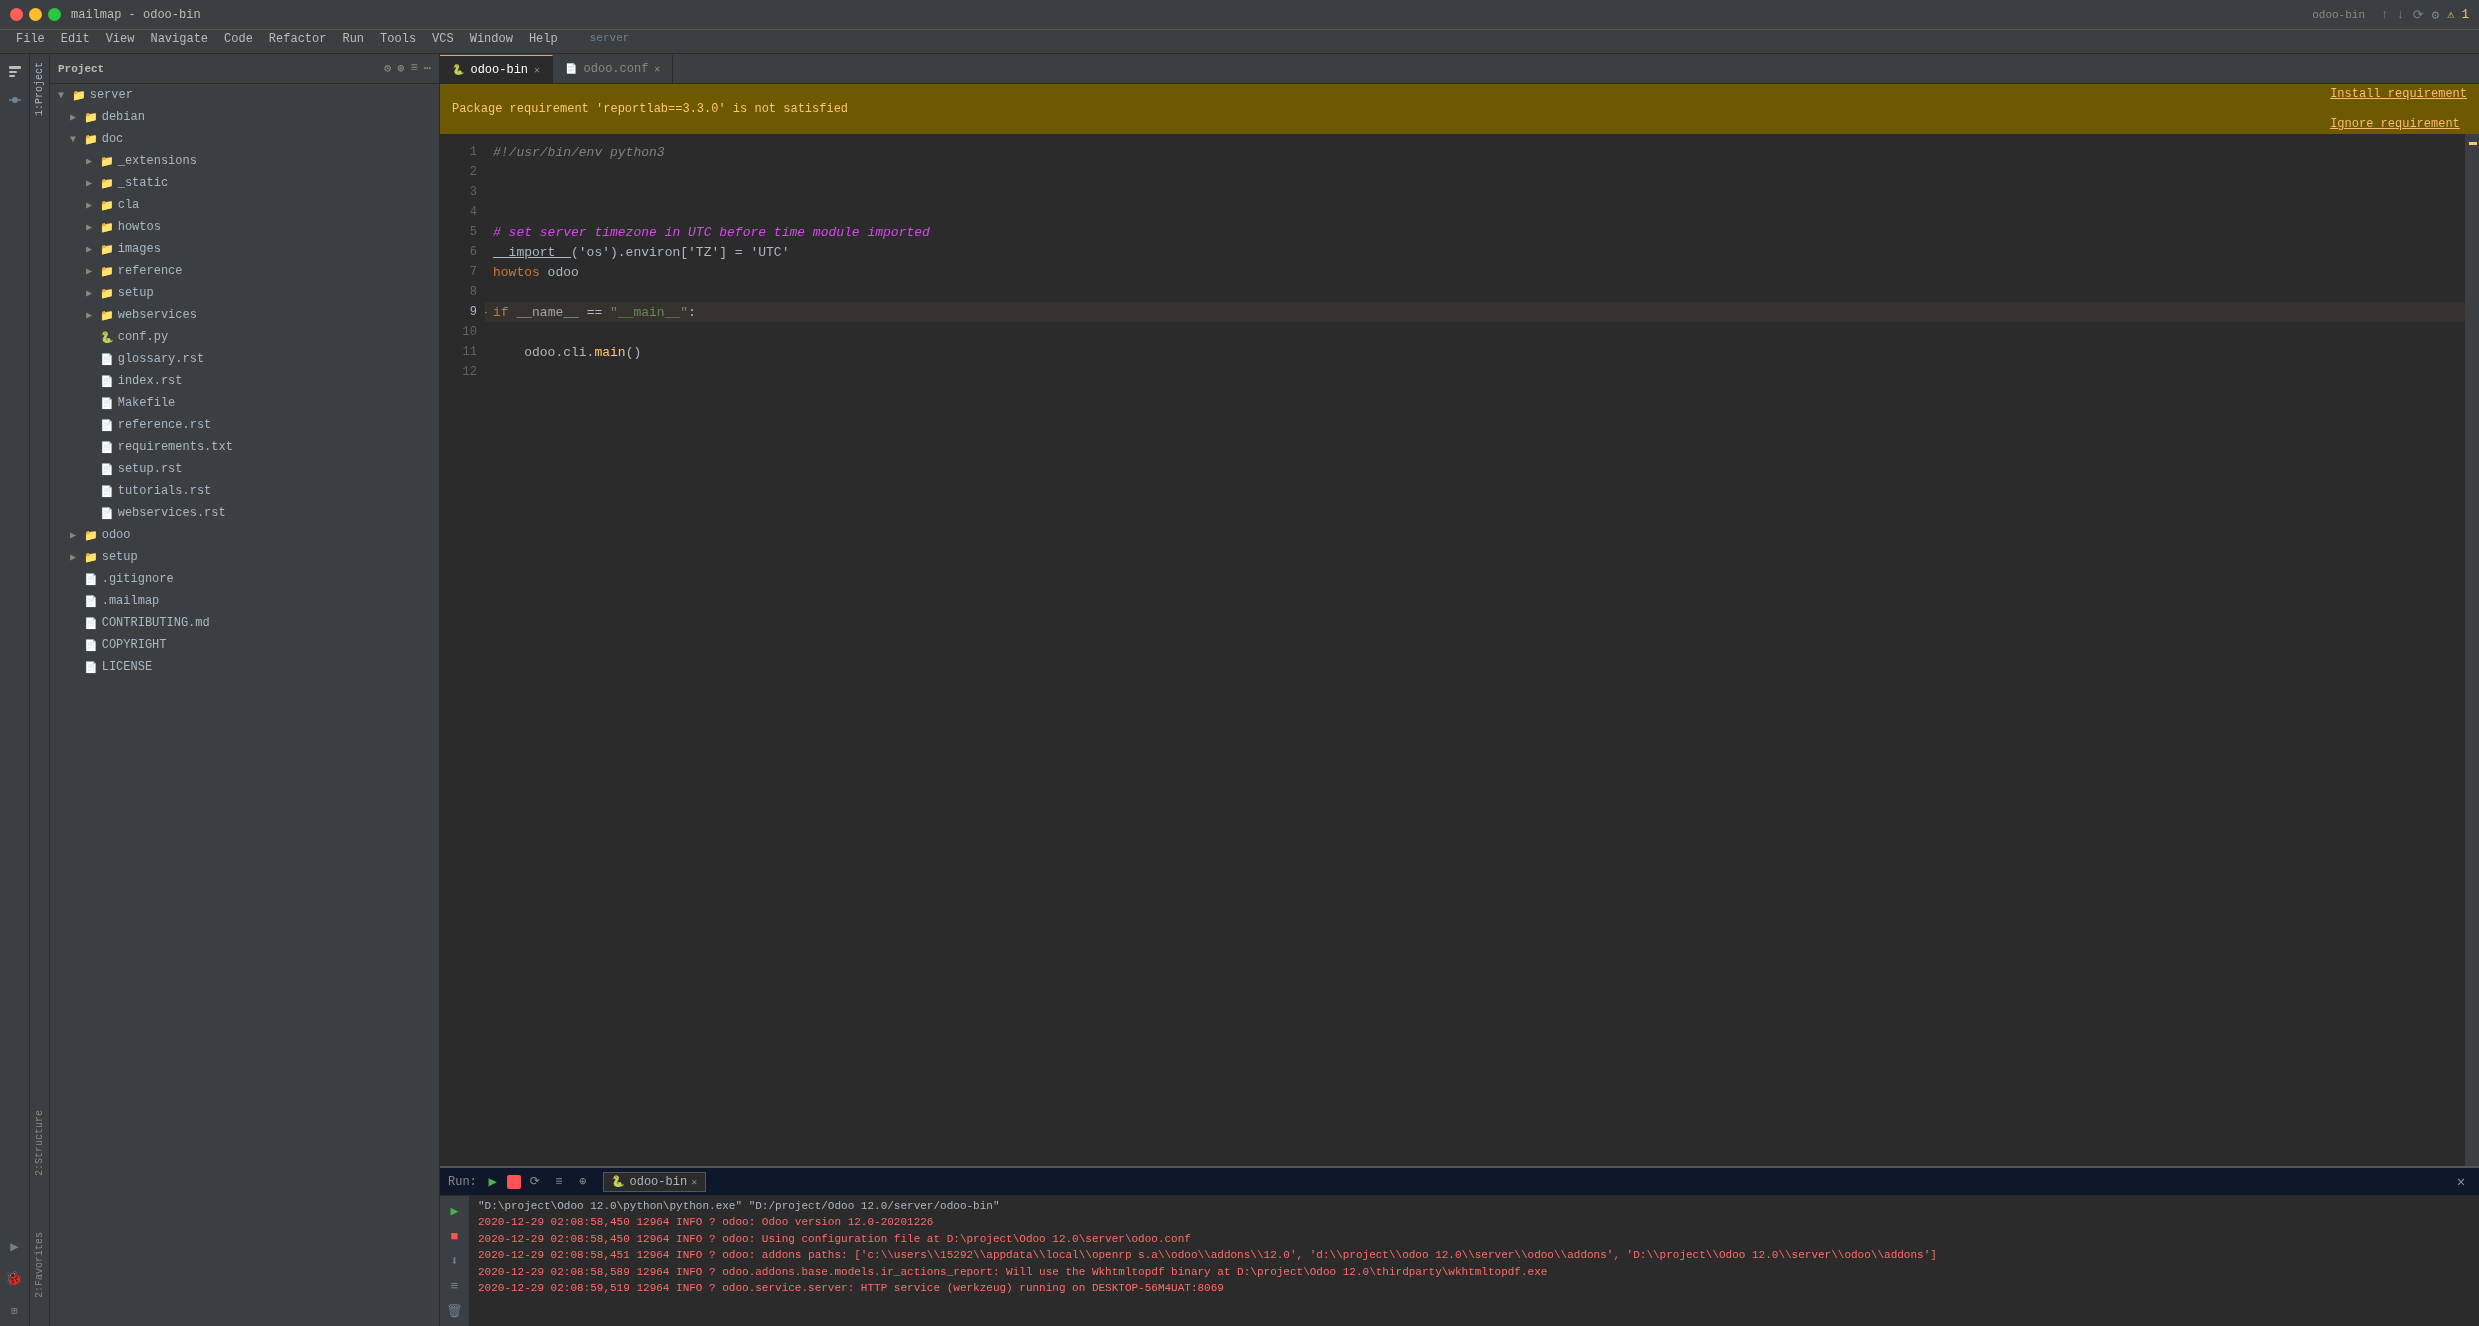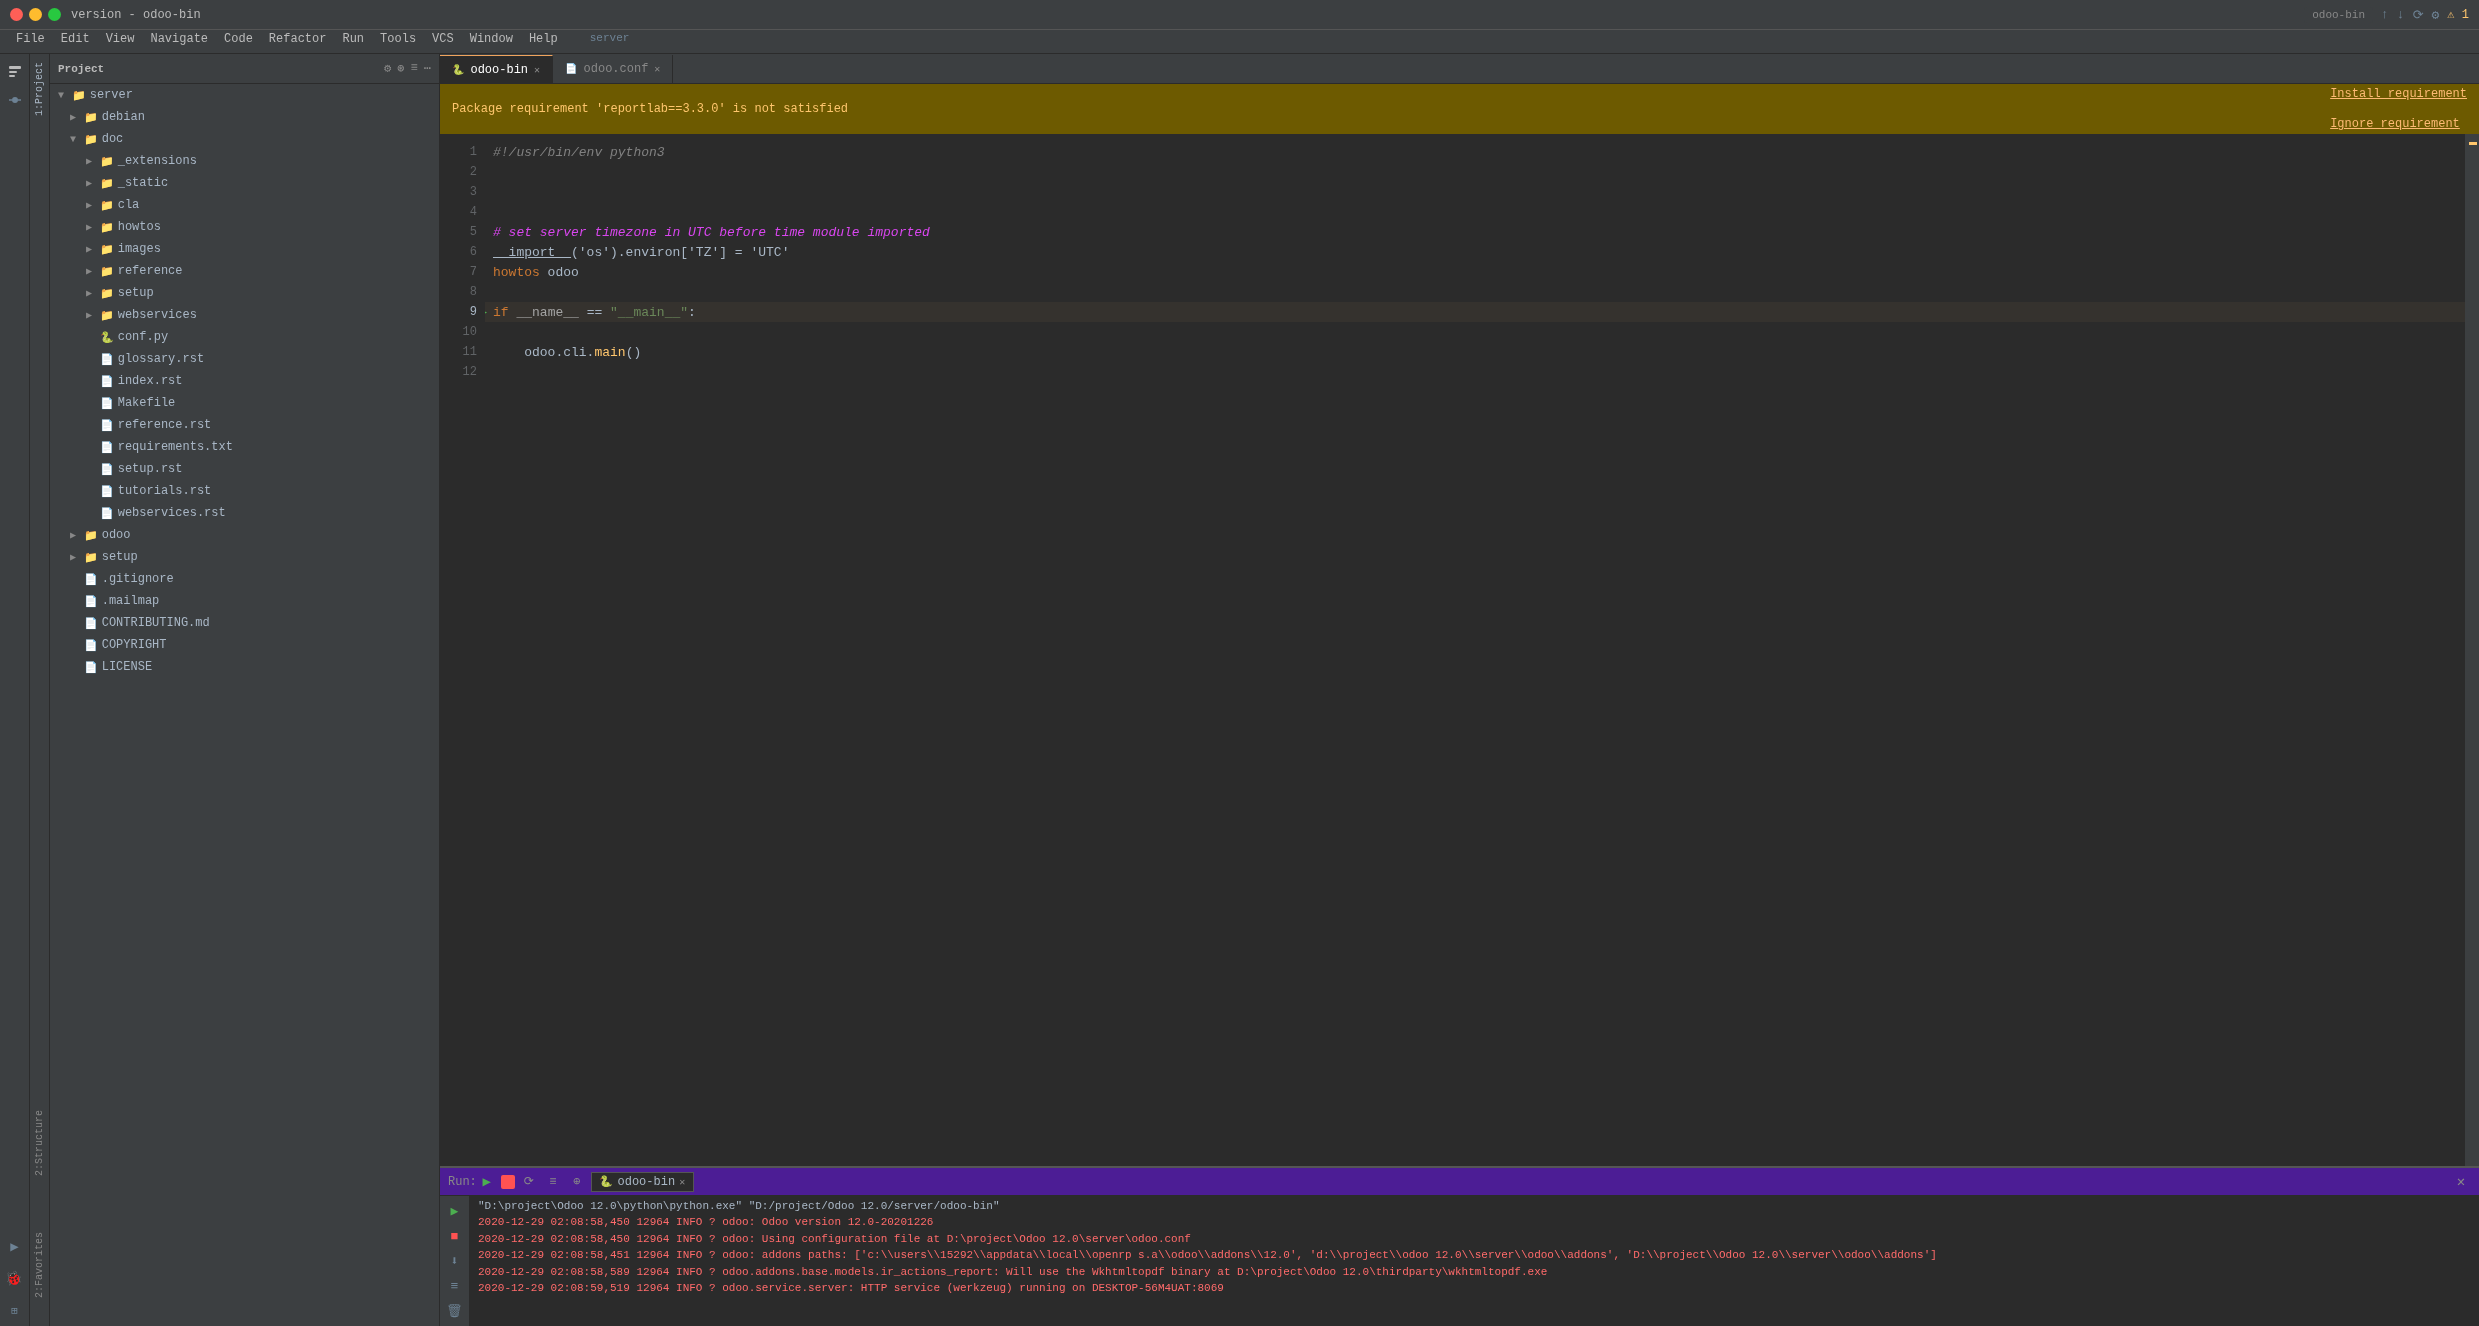--- a/index.html
+++ b/index.html
@@ -290,25 +290,25 @@
     .run-panel {
       height: 160px;
       background: #2b2b2b;
       border-top: 2px solid #555;
       display: flex;
       flex-direction: column;
       flex-shrink: 0;
     }
     .run-panel-header {
       height: 28px;
-      background: #4c1d95;
+      background: #0f172a;
       display: flex;
       align-items: center;
       padding: 0 8px;
-      gap: 0;
+      gap: 6px;
       border-bottom: 1px solid #2b2b2b;
       flex-shrink: 0;
     }
     .run-panel-header .run-label {
       font-size: 12px;
       color: #888;
     }
     .run-tab {
       display: flex;
       align-items: center;
@@ -388,21 +388,21 @@
   </style>
 </head>
 <body>
 
 <div class="title-bar">
   <div class="window-controls">
     <span class="window-control win-close"></span>
     <span class="window-control win-min"></span>
     <span class="window-control win-max"></span>
   </div>
-  <span>version - odoo-bin</span>
+  <span>mailmap - odoo-bin</span>
   <div class="title-right" style="margin-left:auto; display:flex; align-items:center; gap:8px;">
     <span style="font-size:11px; color:#888; background:#3c3f41; padding:2px 8px; border-radius:3px; cursor:pointer;">odoo-bin</span>
     <span style="color:#6d8294; font-size:13px; cursor:pointer;">↑</span>
     <span style="color:#6d8294; font-size:13px; cursor:pointer;">↓</span>
     <span style="color:#6d8294; font-size:13px; cursor:pointer;">⟳</span>
     <span style="color:#6d8294; font-size:13px; cursor:pointer;">⚙</span>
     <span style="color:#ffc66d; font-size:12px;">⚠ 1</span>
   </div>
 </div>
 

